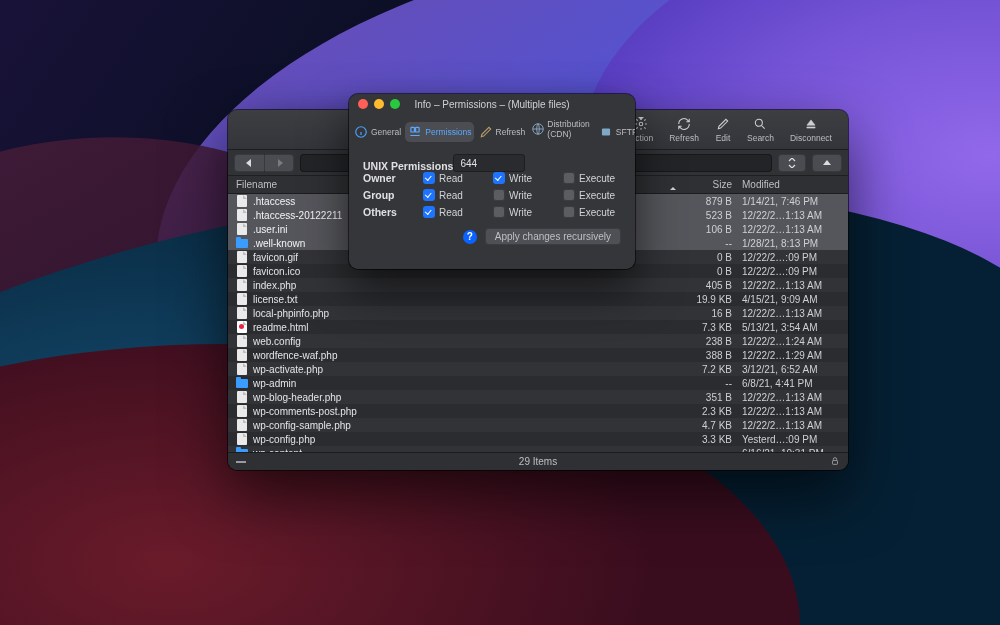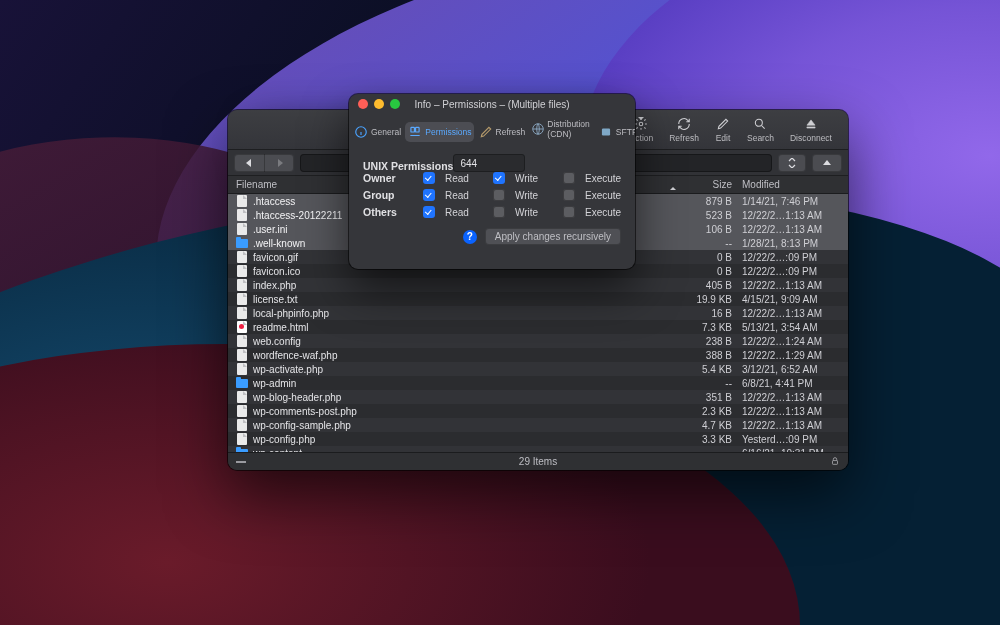--- a/index.html
+++ b/index.html
@@ -128,21 +128,21 @@
 
   .insp-body{ padding:8px 14px 8px 14px; }
   .unix-row{ display:flex; align-items:flex-end; gap:0; }
   .unix-row label{ font-weight:600; color:#e0e0e3; font-size:10.5px;}
   .unix-row input{ width:72px; height:18px; background:#2a2b2e; border:1px solid #1d1e20;
                    border-radius:3px; color:#e3e3e6; font-size:10px; padding:0 6px;}
 
   .perm-grid{ display:grid; grid-template-columns:60px 70px 70px 70px;
               row-gap:5px; align-items:center; font-size:10px;}
   .perm-grid .rl{ font-weight:600; color:#e0e0e3; font-size:10.5px;}
-  .cb{ display:flex; align-items:center; gap:10px; color:#d3d3d7;}
+  .cb{ display:flex; align-items:center; gap:4px; color:#d3d3d7;}
   .cb .box{ width:12px;height:12px;border-radius:3px;background:#5c5d61;
             box-shadow:inset 0 0 0 1px rgba(0,0,0,.35);
             display:flex;align-items:center;justify-content:center;}
   .cb.checked .box{ background:#1f74ff; box-shadow:none;}
   .cb.checked .box::after{ content:""; width:5px;height:3px;border:1.6px solid #fff;
             border-top:0;border-right:0; transform:rotate(-50deg) translate(0,-1px);}
 
   .apply-row{ display:flex; align-items:center; justify-content:flex-end;
               gap:8px; margin-top:10px;}
   .help{ width:14px;height:14px;border-radius:50%;background:#0a63ff;color:#fff;
@@ -359,21 +359,21 @@
         </div>
         <div class="name">wordfence-waf.php</div>
         <div class="size">388 B</div>
         <div class="mod">12/22/2…1:29 AM</div>
       </div>
       <div class="row">
         <div class="ic">
           <div class="file-ic"></div>
         </div>
         <div class="name">wp-activate.php</div>
-        <div class="size">5.4 KB</div>
+        <div class="size">7.2 KB</div>
         <div class="mod">3/12/21, 6:52 AM</div>
       </div>
       <div class="row">
         <div class="ic">
           <div class="folder-ic"></div>
         </div>
         <div class="name">wp-admin</div>
         <div class="size">--</div>
         <div class="mod">6/8/21, 4:41 PM</div>
       </div>

